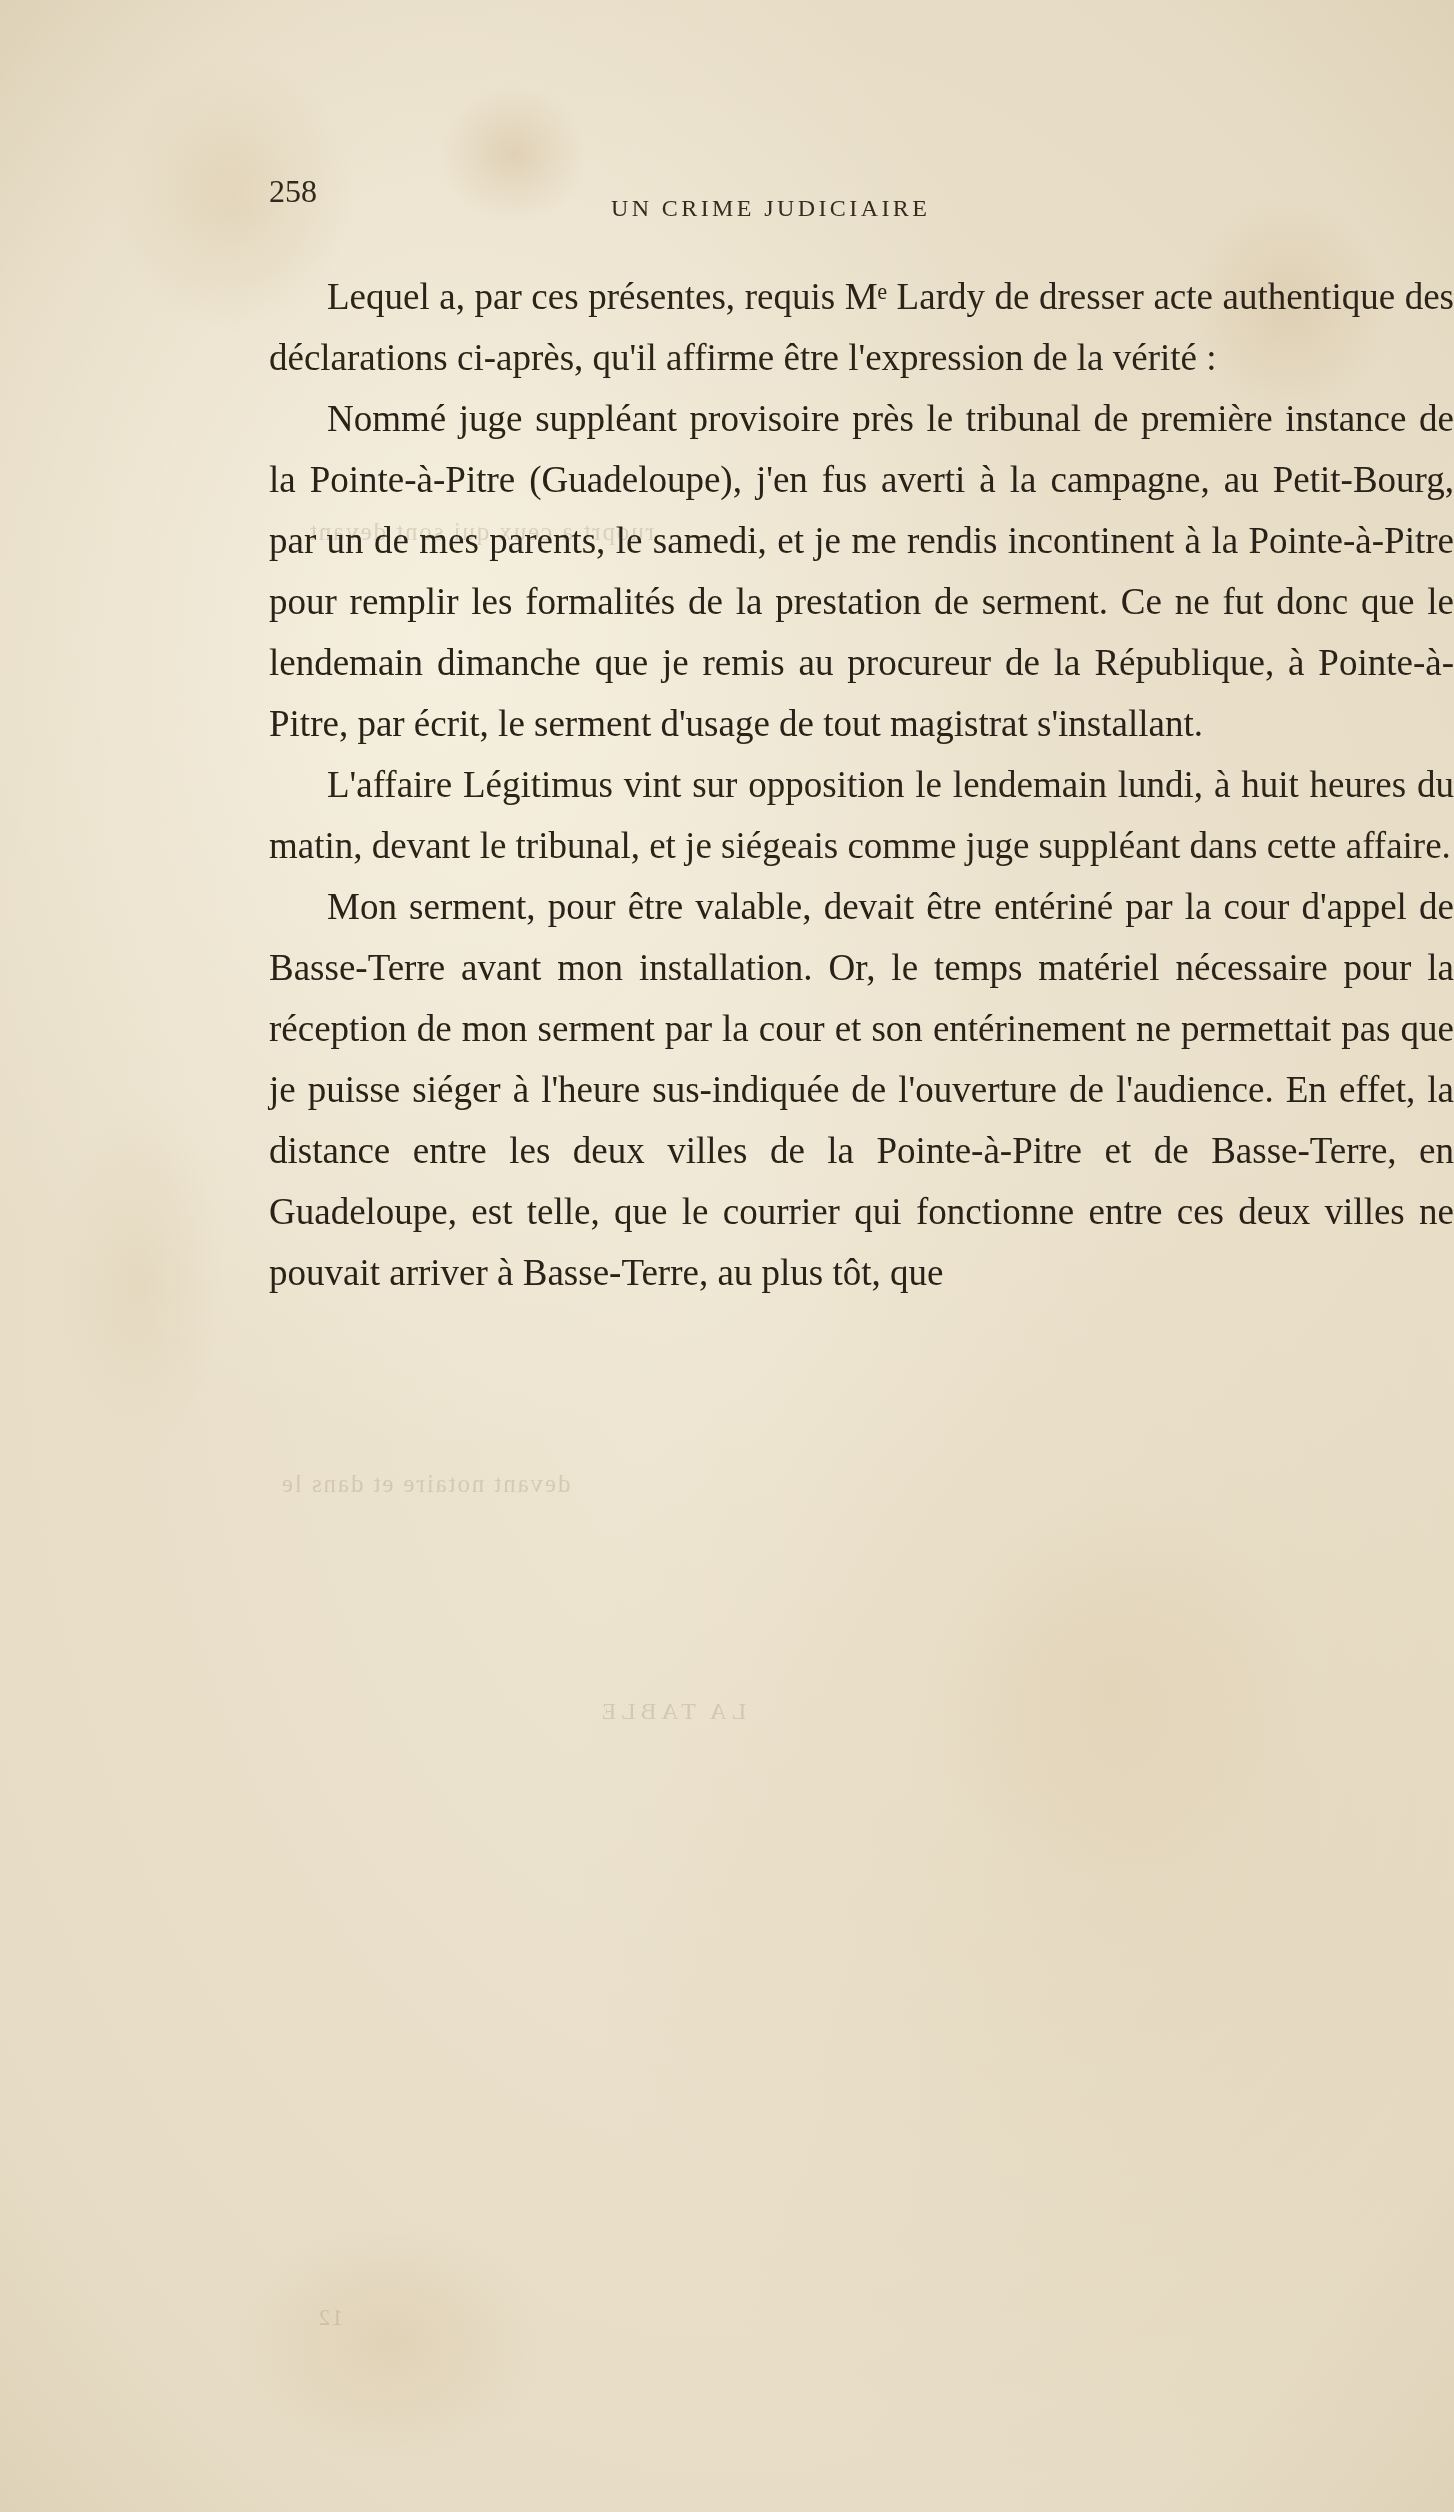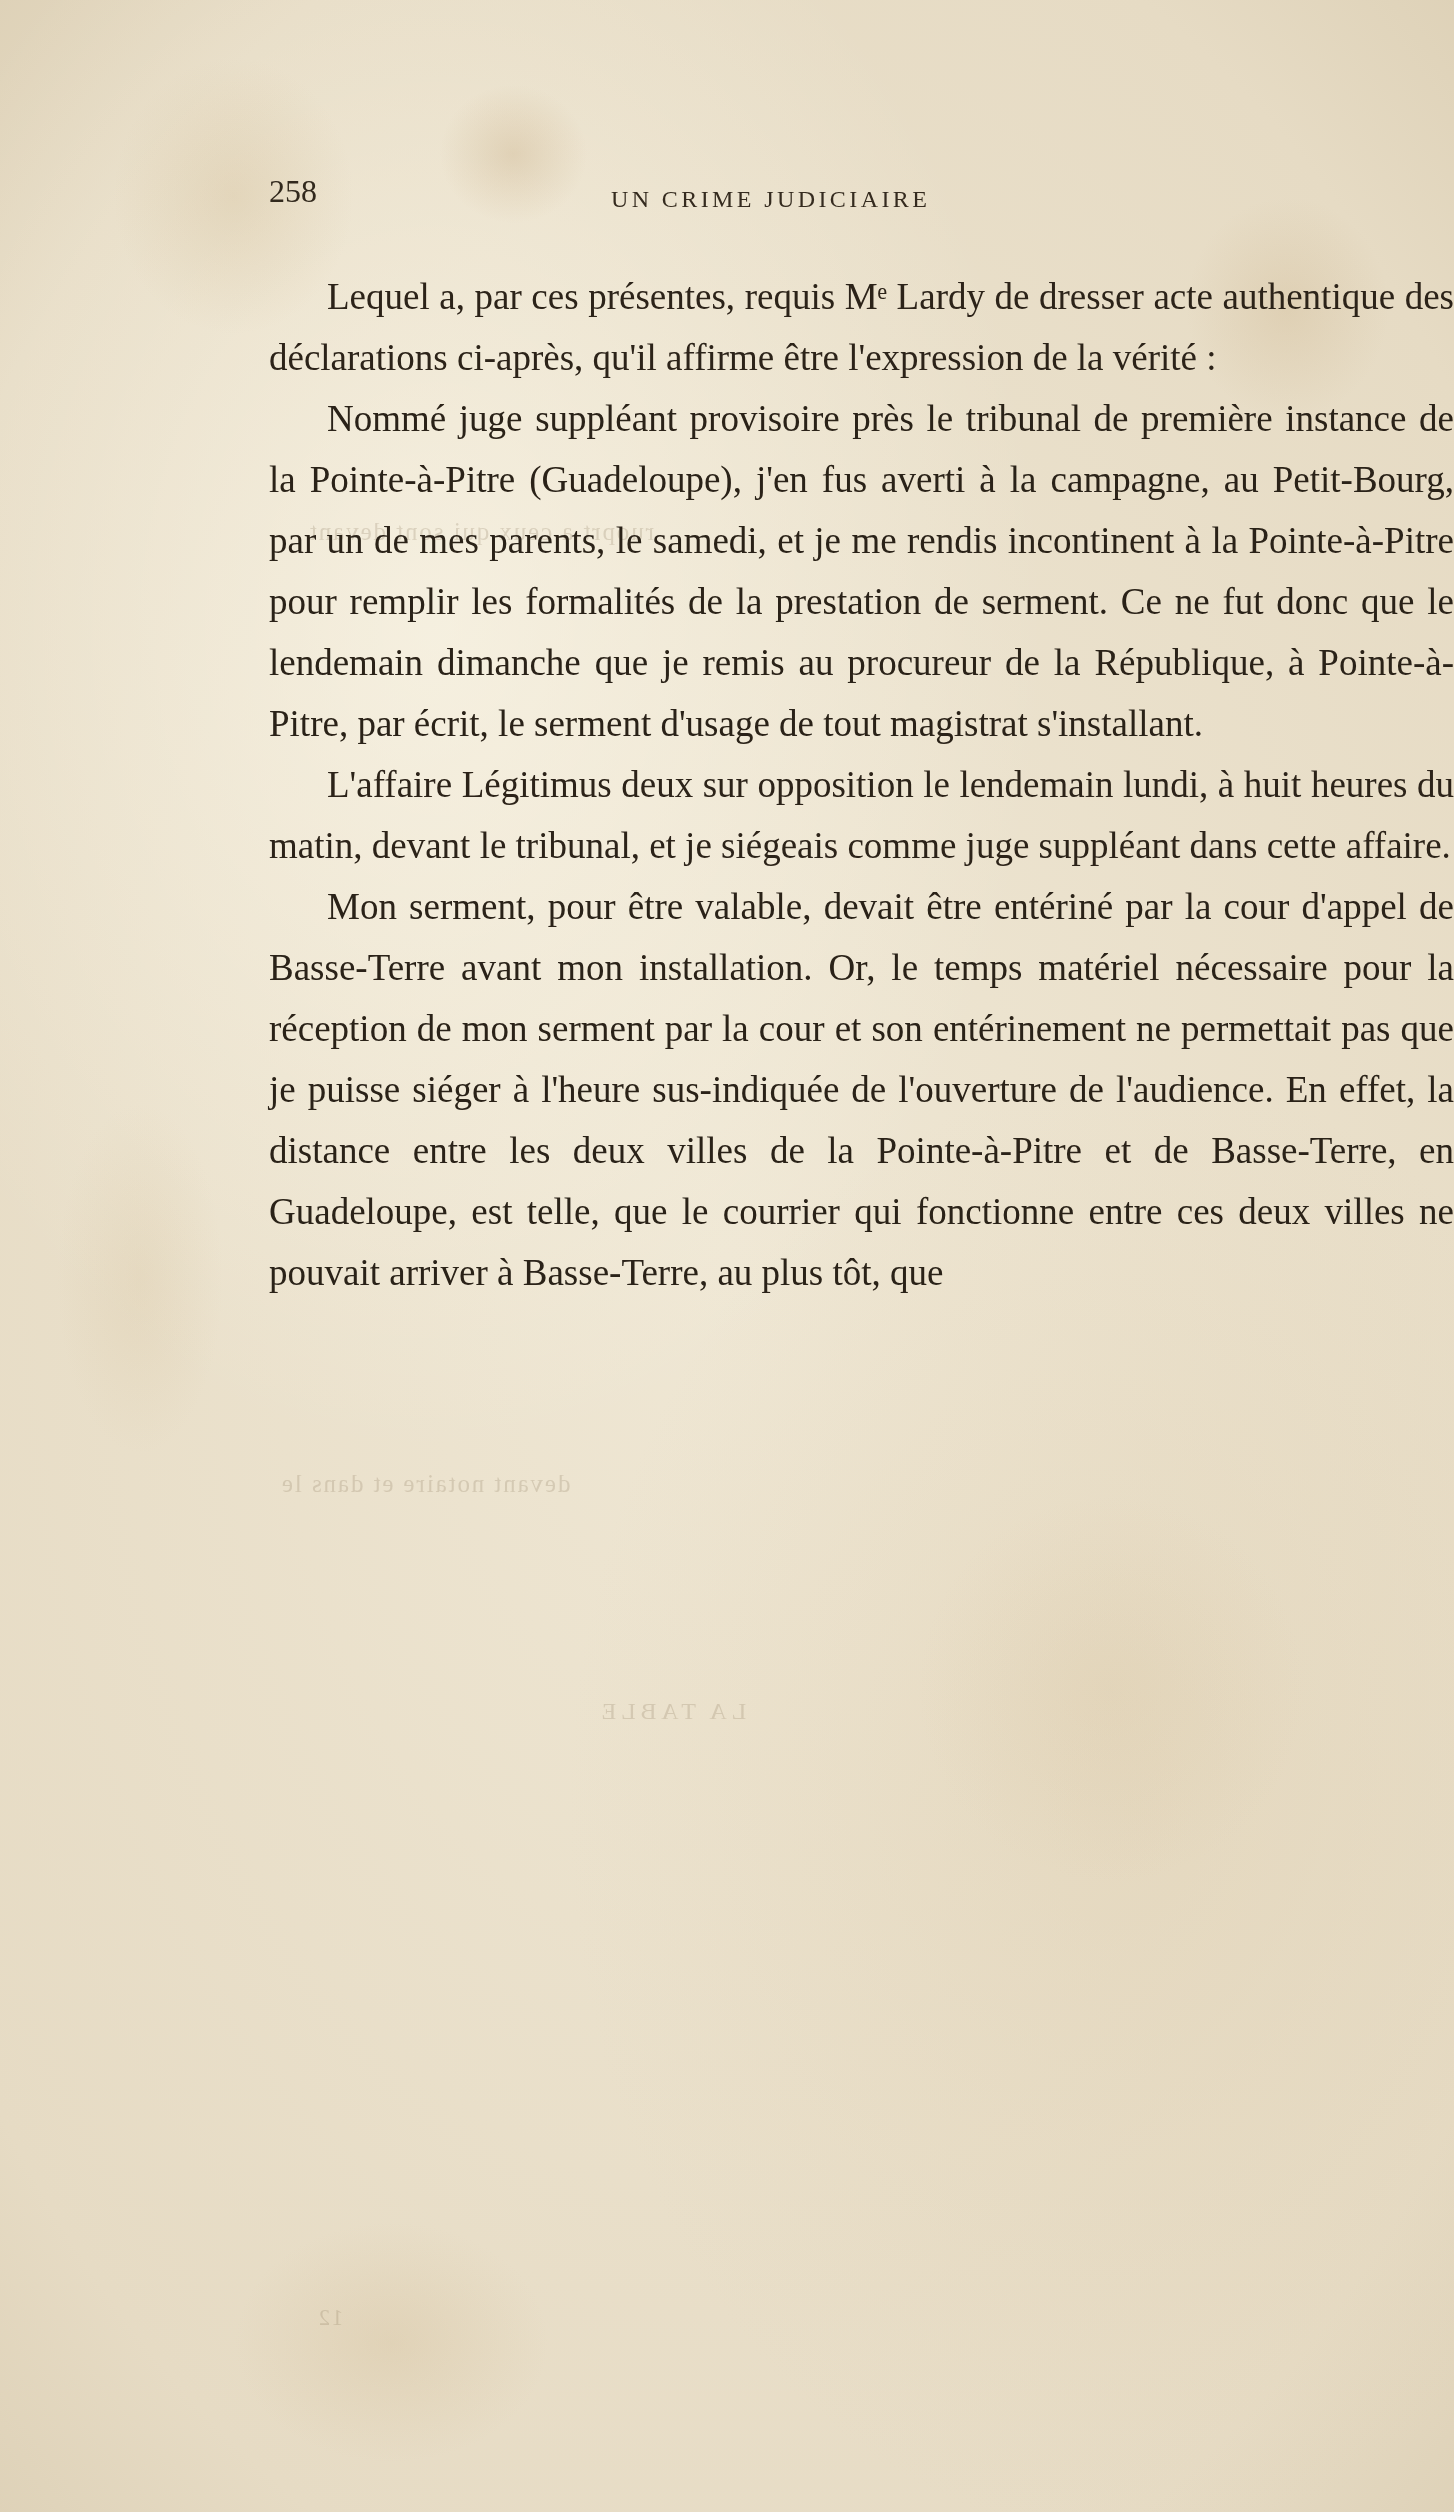--- a/index.html
+++ b/index.html
@@ -73,21 +73,21 @@
     position: absolute;
     left: 269px;
     top: 0;
     font-size: 32px;
     color: #32291d;
     font-family: "Liberation Serif", serif;
   }
   .head-title {
     position: absolute;
     left: 611px;
-    top: 13px;
+    top: 22px;
     font-size: 24px;
     letter-spacing: 3.4px;
     color: #352b1f;
     font-family: "Liberation Serif", serif;
   }
 
   .body-text {
     position: absolute;
     left: 269px;
     top: 266px;
@@ -128,18 +128,18 @@
 <div class="page">
 
   <div class="running-head">
     <div class="folio">258</div>
     <div class="head-title">UN CRIME JUDICIAIRE</div>
   </div>
 
   <div class="body-text">
     <p>Lequel a, par ces présentes, requis Mᵉ Lardy de dresser acte authentique des déclarations ci-après, qu'il affirme être l'expression de la vérité :</p>
     <p>Nommé juge suppléant provisoire près le tribunal de première instance de la Pointe-à-Pitre (Guadeloupe), j'en fus averti à la campagne, au Petit-Bourg, par un de mes parents, le samedi, et je me rendis incontinent à la Pointe-à-Pitre pour remplir les formalités de la prestation de serment. Ce ne fut donc que le lendemain dimanche que je remis au procureur de la République, à Pointe-à-Pitre, par écrit, le serment d'usage de tout magistrat s'installant.</p>
-    <p>L'affaire Légitimus deux sur opposition le lendemain lundi, à huit heures du matin, devant le tribunal, et je siégeais comme juge suppléant dans cette affaire.</p>
+    <p>L'affaire Légitimus vint sur opposition le lendemain lundi, à huit heures du matin, devant le tribunal, et je siégeais comme juge suppléant dans cette affaire.</p>
     <p>Mon serment, pour être valable, devait être entériné par la cour d'appel de Basse-Terre avant mon installation. Or, le temps matériel nécessaire pour la réception de mon serment par la cour et son entérinement ne permettait pas que je puisse siéger à l'heure sus-indiquée de l'ouverture de l'audience. En effet, la distance entre les deux villes de la Pointe-à-Pitre et de Basse-Terre, en Guadeloupe, est telle, que le courrier qui fonctionne entre ces deux villes ne pouvait arriver à Basse-Terre, au plus tôt, que</p>
   </div>
 
 </div>
 
 
 </body></html>

